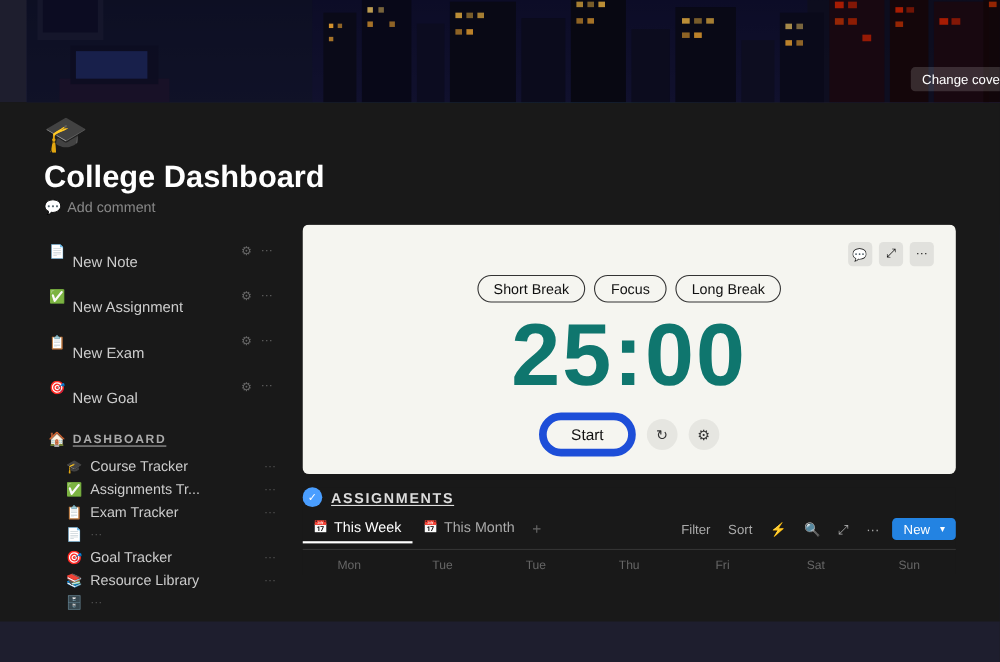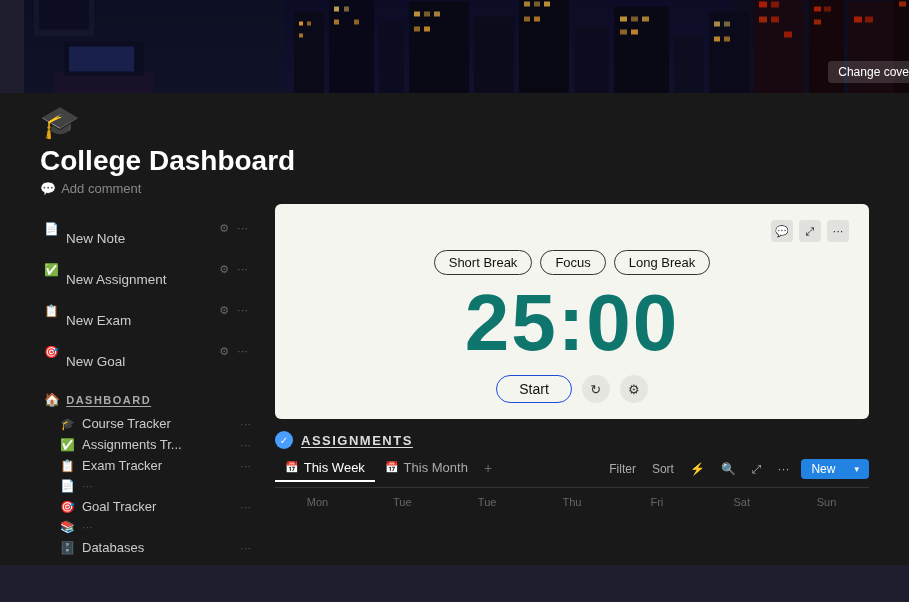--- a/index.html
+++ b/index.html
@@ -214,21 +214,21 @@
     .timer-controls {
       display: flex;
       justify-content: center;
       align-items: center;
       gap: 10px;
       margin-top: 12px;
     }
     .timer-start-btn {
       padding: 5px 22px;
       border-radius: 20px;
-      border: 1px solid #1d4ed8;
+      border: 7px solid #1d4ed8;
       background: transparent;
       font-size: 14px;
       cursor: pointer;
       color: #111;
     }
     .timer-control-icon {
       width: 28px;
       height: 28px;
       border-radius: 50%;
       background: rgba(0,0,0,0.06);
@@ -308,21 +308,21 @@
     .new-btn {
       background: #2383e2;
       color: #fff;
       border: none;
       border-radius: 4px;
       padding: 3px 10px;
       font-size: 12px;
       cursor: pointer;
       display: flex;
       align-items: center;
-      gap: 19px;
+      gap: 9px;
     }
     .new-btn-caret { font-size: 9px; }
 
     .calendar-header {
       display: flex;
       align-items: center;
       justify-content: space-between;
       padding: 2px 0;
     }
     .calendar-month {
@@ -538,25 +538,25 @@
           <span class="nav-item-icon">📄</span>
           <span class="nav-item-dots">···</span>
         </div>
         <div class="nav-item">
           <span class="nav-item-icon">🎯</span>
           <span class="nav-item-label">Goal Tracker</span>
           <span class="nav-item-dots">···</span>
         </div>
         <div class="nav-item">
           <span class="nav-item-icon">📚</span>
+          <span class="nav-item-label">Resource Library</span>
           <span class="nav-item-dots">···</span>
         </div>
         <div class="nav-item">
           <span class="nav-item-icon">🗄️</span>
-          <span class="nav-item-label">Databases</span>
           <span class="nav-item-dots">···</span>
         </div>
       </div>
     </div>
 
     <div class="main-content">
 
       <div class="timer-widget">
         <div class="timer-header">
           <div class="timer-header-icon">💬</div>

